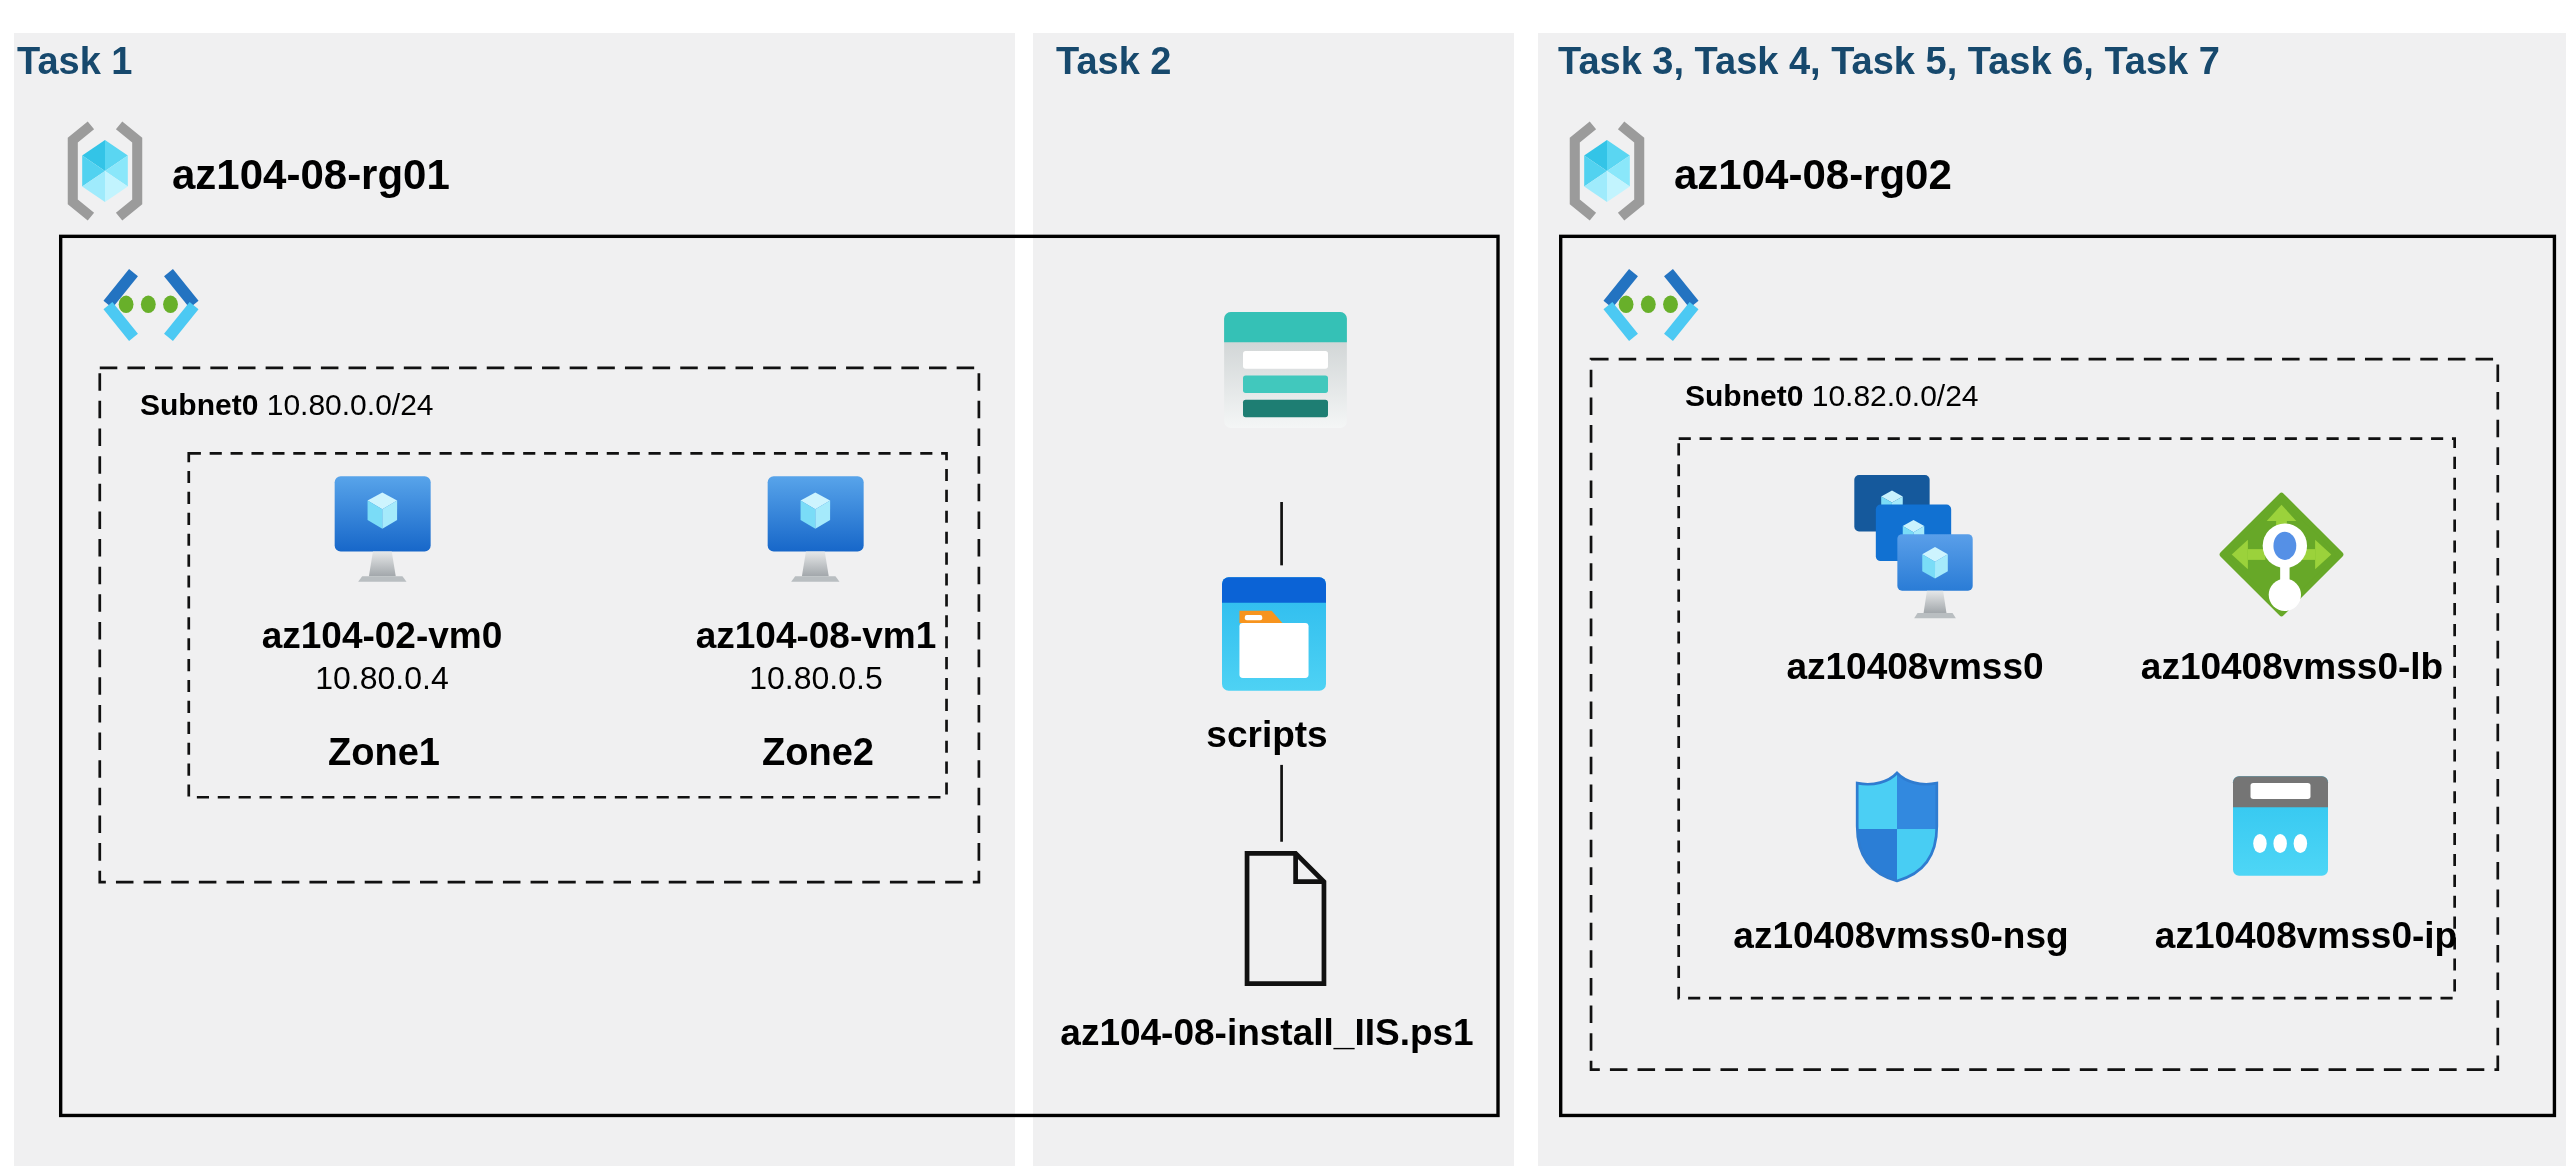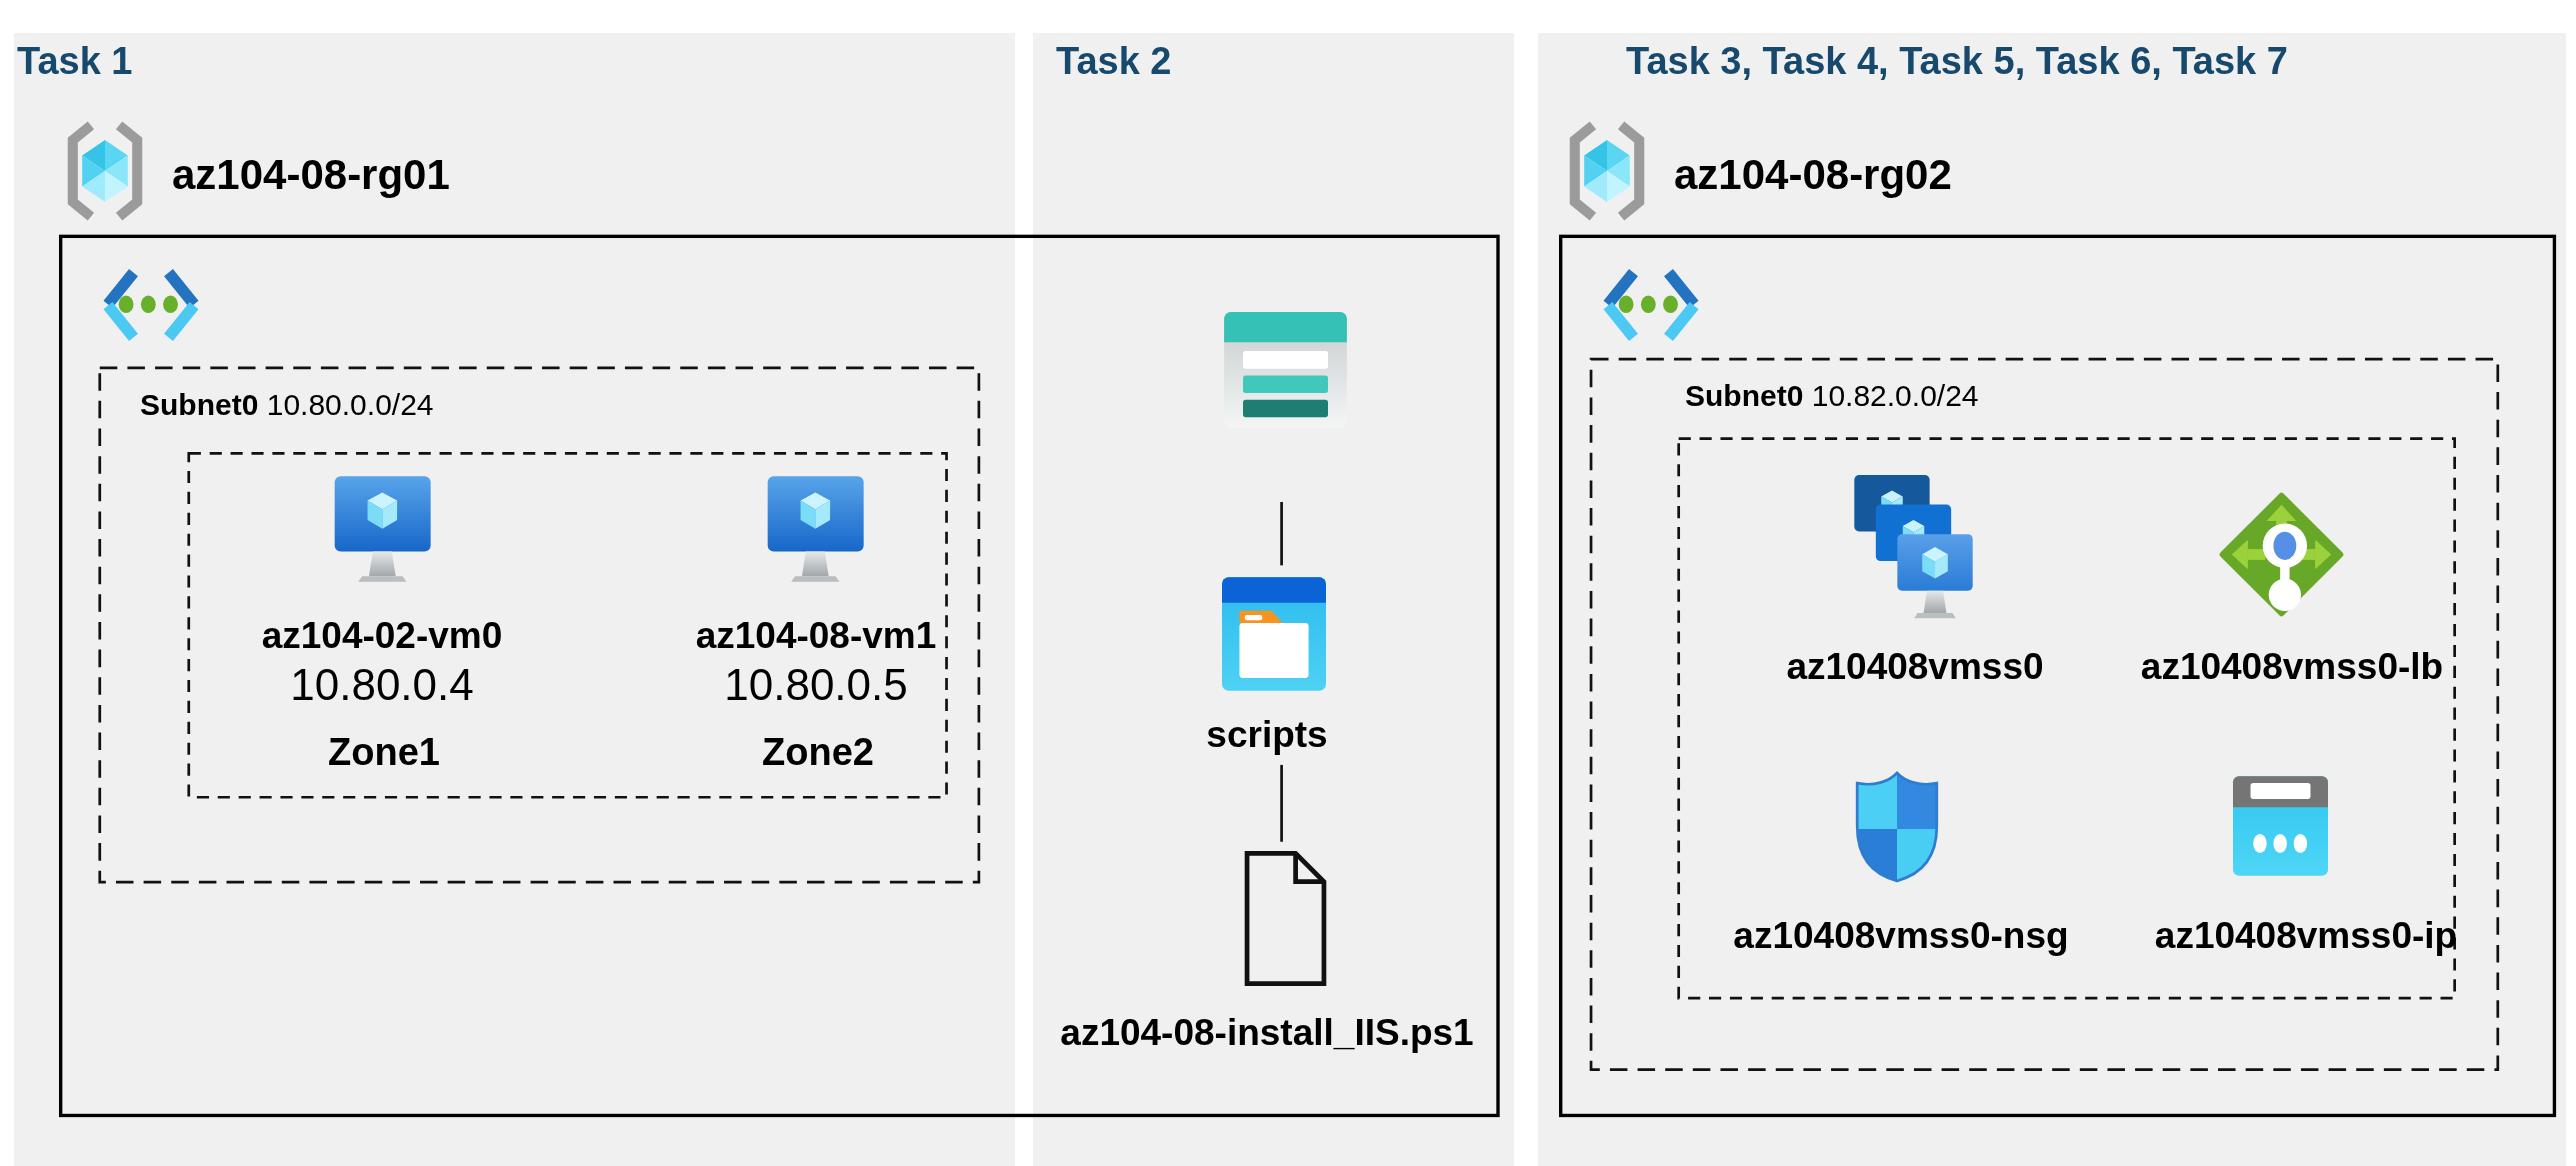--- a/index.html
+++ b/index.html
@@ -7,21 +7,21 @@
           font-family:"Liberation Sans",sans-serif;overflow:hidden;margin-top:26px;}
   .panel{position:absolute;top:6.7px;height:1154px;background:#f0f0f1;}
   .lbl{position:absolute;white-space:nowrap;color:#000;line-height:1.15;}
   .hdr{font-weight:700;font-size:38px;color:#17496d;}
   .rg-lbl{font-weight:700;font-size:42px;}
   .vnet-lbl{font-size:34px;}
   .subnet-lbl{font-size:30px;}
   .b{font-weight:700;}
   .ctr{transform:translateX(-50%);text-align:center;}
   .vm-name{font-weight:700;font-size:37px;}
-  .vm-ip{font-size:44px;}
+  .vm-ip{font-size:32px;}
   .vm-zone{font-weight:700;font-size:38px;}
   .res-lbl{font-weight:700;font-size:37px;}
   svg{position:absolute;overflow:visible;}
 </style>
 </head>
 <body>
 
 <div id="canvas">
 
   <div class="panel" style="left:13.5px;width:1001px;"></div>
@@ -132,21 +132,21 @@
     <rect x="34" y="56" width="26" height="8" rx="3" fill="#ffffff"></rect>
   </svg>
   <div class="lbl res-lbl ctr" style="left:1267px;top:688px;">scripts</div>
 
   <svg style="left:1243px;top:824px;" width="85" height="137" viewBox="0 0 126 203">
     <path d="M6,5 H78 L120,47 V198 H6 Z" fill="none" stroke="#111" stroke-width="7"></path>
     <polyline points="78,5 78,47 120,47" fill="none" stroke="#111" stroke-width="7"></polyline>
   </svg>
   <div class="lbl res-lbl ctr" style="left:1267px;top:986px;">az104-08-install_IIS.ps1</div>
 
-  <div class="lbl hdr" style="left:1626px;top:13.5px;">Task 3, Task 4, Task 5, Task 6, Task 7</div>
+  <div class="lbl hdr" style="left:1558px;top:13.5px;">Task 3, Task 4, Task 5, Task 6, Task 7</div>
 
   <svg style="left:1564px;top:96px;" width="86" height="98" viewBox="0 0 128 146">
     <path d="M43,5 L16,27 L16,119 L43,141" stroke="#9b9b9b" stroke-width="15" fill="none"></path>
     <path d="M85,5 L112,27 L112,119 L85,141" stroke="#9b9b9b" stroke-width="15" fill="none"></path>
     <polygon points="64,27 30,50 64,73" fill="#33c4e7"></polygon>
     <polygon points="64,27 98,50 64,73" fill="#5ad6f2"></polygon>
     <polygon points="30,50 30,96 64,73" fill="#52d2f0"></polygon>
     <polygon points="98,50 98,96 64,73" fill="#8ae7fa"></polygon>
     <polygon points="30,96 64,73 64,119" fill="#9febfc"></polygon>
     <polygon points="98,96 64,73 64,119" fill="#c2f4fe"></polygon>

